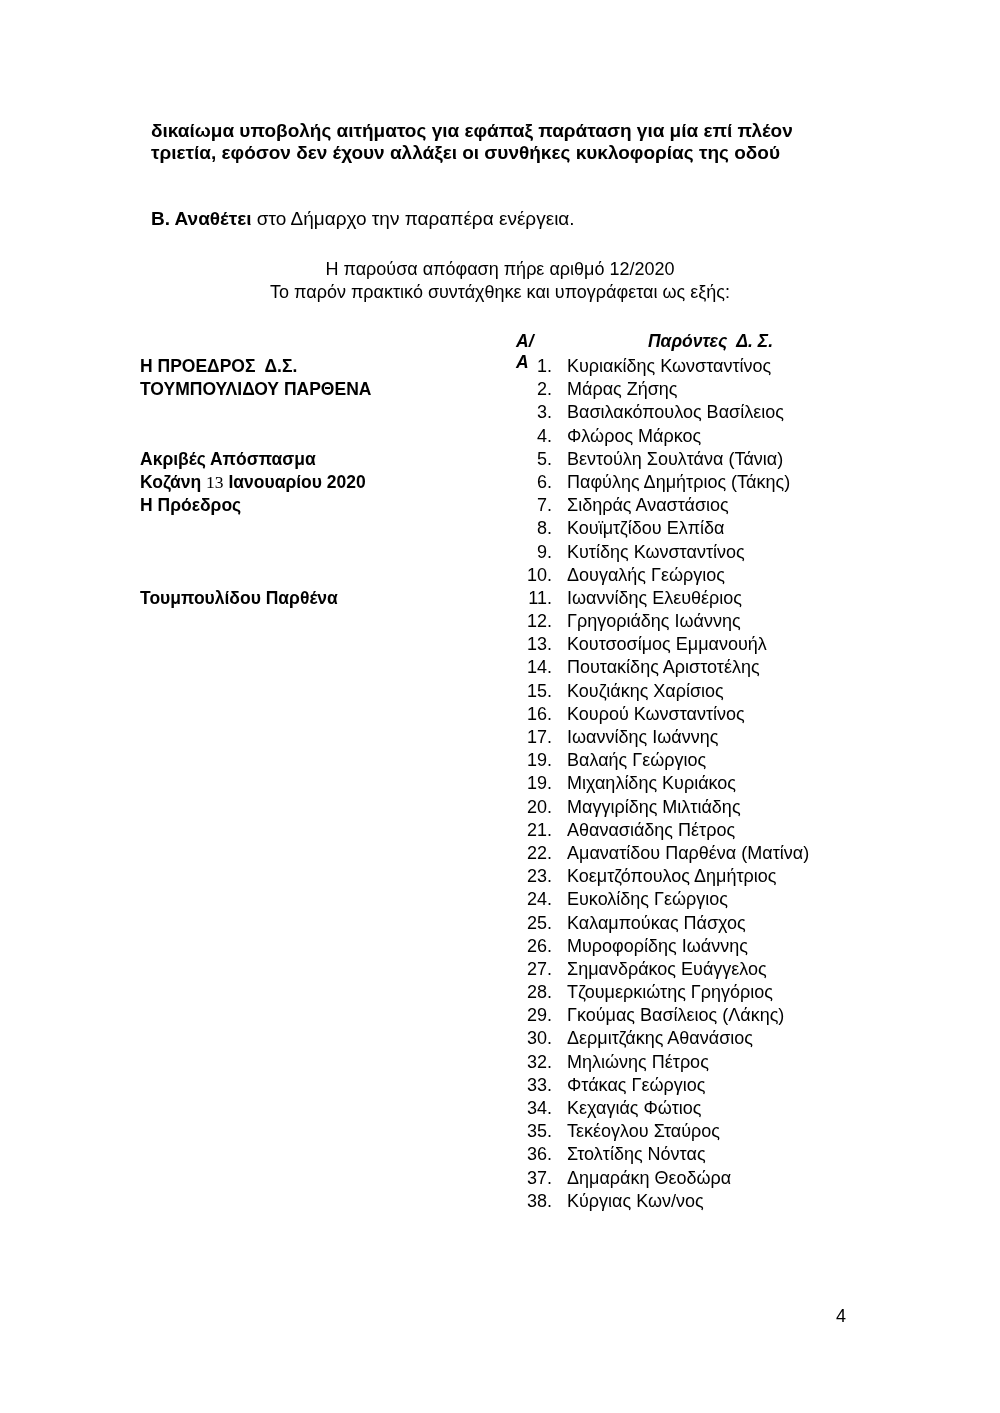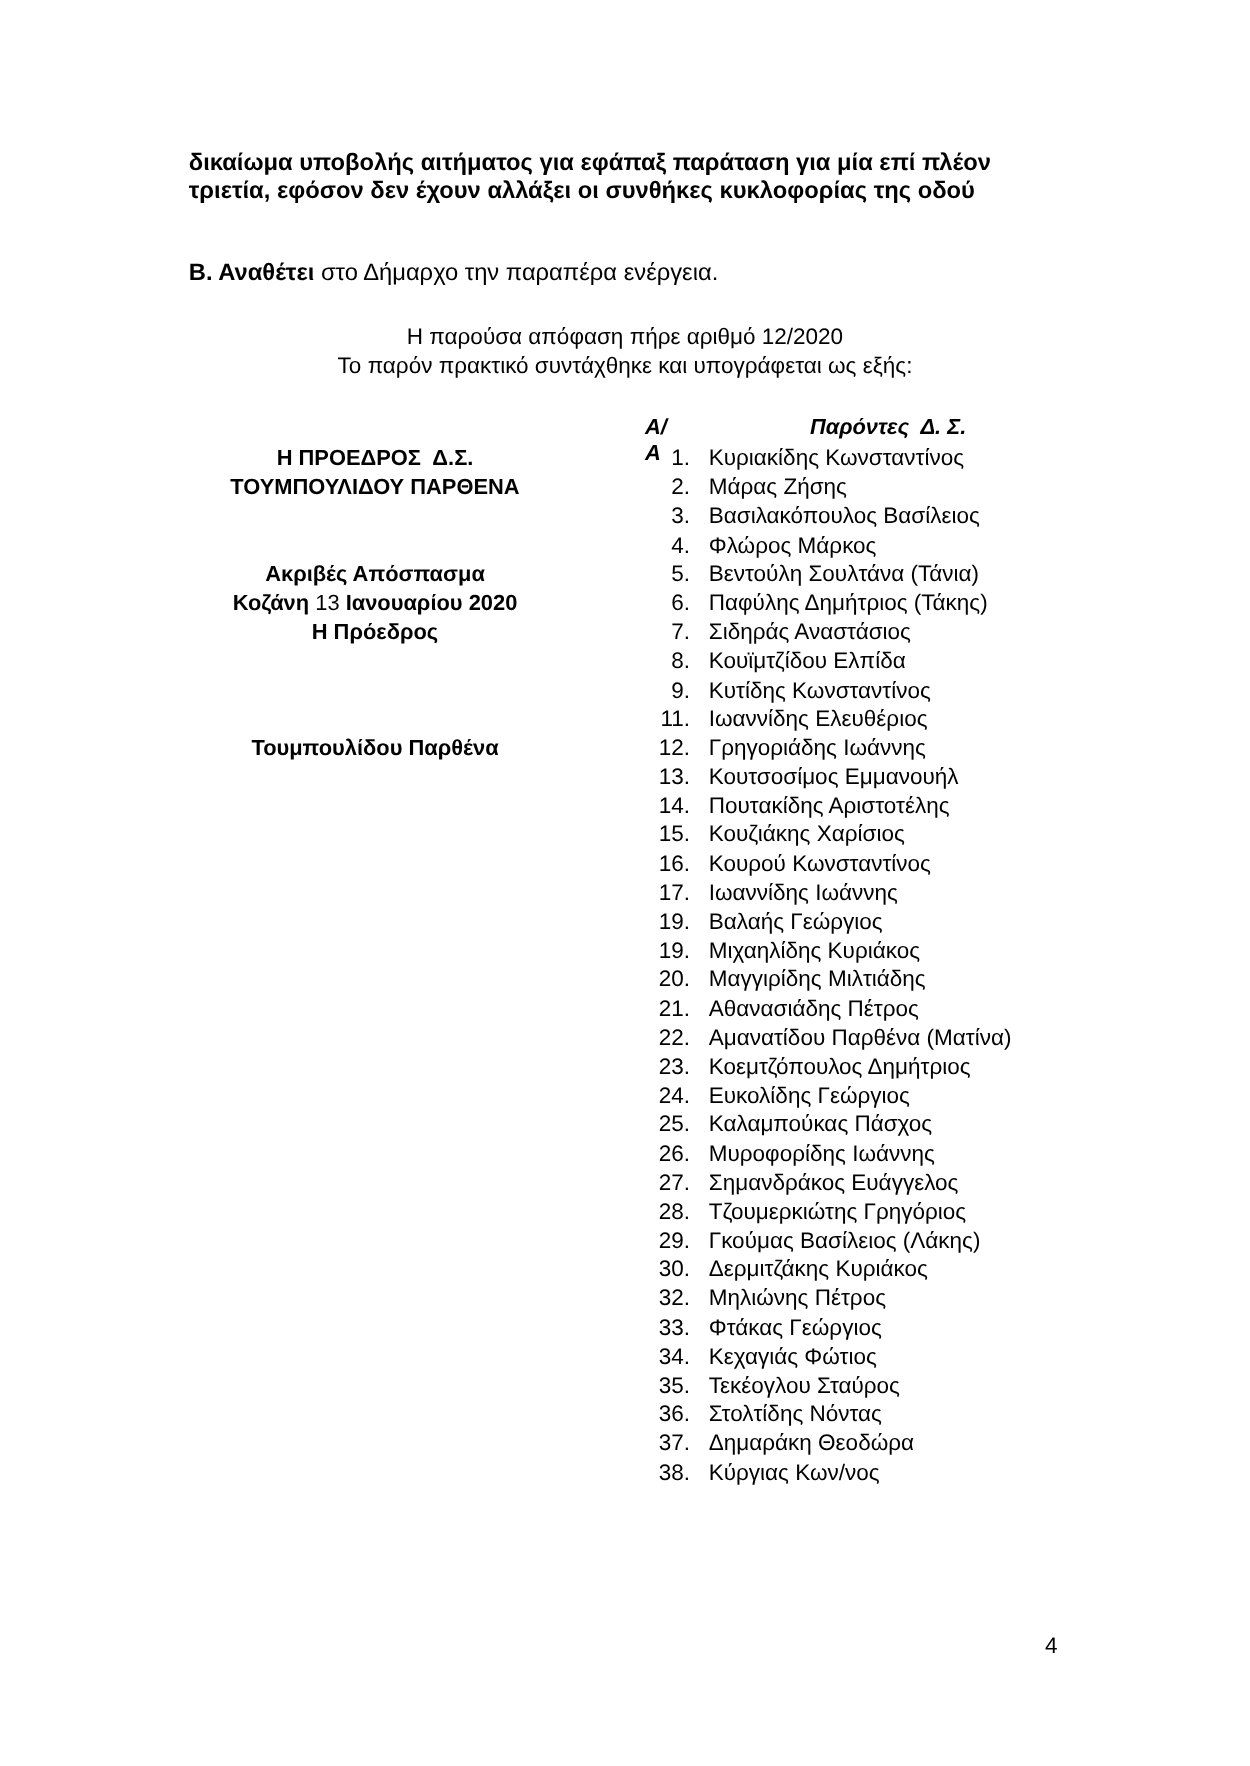--- a/index.html
+++ b/index.html
@@ -4,21 +4,21 @@
 <style>
   html, body { margin: 0; padding: 0; background: #ffffff; }
   body { width: 1000px; height: 1413px; position: relative; overflow: hidden;
          font-family: "Liberation Sans", sans-serif; color: #000; }
   .p { position: absolute; left: 151px; width: 700px; font-size: 19px; line-height: 22px; }
   .bold { font-weight: bold; }
   #intro { top: 120px; font-weight: bold; }
   #assign { top: 190px; margin-top: 18px; }
   .center-block { position: absolute; left: 200px; width: 600px; text-align: center; font-size: 18px; line-height: 23px; }
   #decision { top: 258px; }
-  #left-col { position: absolute; left: 140px; width: 320px; text-align: center; font-weight: bold; font-size: 17.5px; line-height: 23.2px; }
+  #left-col { position: absolute; left: 140px; width: 320px; text-align: left; font-weight: bold; font-size: 17.5px; line-height: 23.2px; }
   #president { top: 355px; }
   #list-head { position: absolute; top: 331px; left: 504px; font-style: italic; font-weight: bold; font-size: 17.5px; }
   #list-head .aa { position: absolute; left: 12px; }
   #list-head .pr { position: absolute; left: 144px; white-space: nowrap; }
   #attendees { position: absolute; top: 355px; left: 500px; width: 380px; margin: 0; padding: 0; list-style: none; }
   #attendees li { height: 23.2px; line-height: 23.2px; font-size: 18px; position: relative; white-space: nowrap; }
   #attendees .num { position: absolute; left: 0; width: 52px; text-align: right; }
   #attendees .name { position: absolute; left: 67px; }
   #page-number { position: absolute; top: 1306px; left: 836px; font-size: 18px; }
 </style>
@@ -41,21 +41,21 @@
 
 <div id="president" style="position:absolute;">
 </div>
 <div id="left-col" style="top:355px;">
   <div style="white-space:pre;">Η ΠΡΟΕΔΡΟΣ  Δ.Σ.</div>
   <div>ΤΟΥΜΠΟΥΛΙΔΟΥ ΠΑΡΘΕΝΑ</div>
 </div>
 
 <div id="left-col" style="top:448px;">
   <div>Ακριβές Απόσπασμα</div>
-  <div style="white-space:pre;"><span>Κοζάνη </span><span style="font-weight:normal;">13</span><span> Ιανουαρίου 2020</span></div>
+  <div style="white-space:pre;"><span>Κοζάνη </span><span style="font-weight:normal;font-family:Liberation Serif, serif;">13</span><span> Ιανουαρίου 2020</span></div>
   <div>Η Πρόεδρος</div>
 </div>
 
 <div id="left-col" style="top:587px;">
   <div>Τουμπουλίδου Παρθένα</div>
 </div>
 
 <div id="list-head">
   <span class="aa">Α/Α</span>
   <span class="pr" style="white-space:pre;">Παρόντες  Δ. Σ.</span>
@@ -92,20 +92,24 @@
     </li>
     <li>
       <span class="num">8.</span>
       <span class="name">Κουϊμτζίδου Ελπίδα</span>
     </li>
     <li>
       <span class="num">9.</span>
       <span class="name">Κυτίδης Κωνσταντίνος</span>
     </li>
     <li>
+      <span class="num">10.</span>
+      <span class="name">Δουγαλής Γεώργιος</span>
+    </li>
+    <li>
       <span class="num">11.</span>
       <span class="name">Ιωαννίδης Ελευθέριος</span>
     </li>
     <li>
       <span class="num">12.</span>
       <span class="name">Γρηγοριάδης Ιωάννης</span>
     </li>
     <li>
       <span class="num">13.</span>
       <span class="name">Κουτσοσίμος Εμμανουήλ</span>
@@ -169,21 +173,21 @@
     <li>
       <span class="num">28.</span>
       <span class="name">Τζουμερκιώτης Γρηγόριος</span>
     </li>
     <li>
       <span class="num">29.</span>
       <span class="name">Γκούμας Βασίλειος (Λάκης)</span>
     </li>
     <li>
       <span class="num">30.</span>
-      <span class="name">Δερμιτζάκης Κυριάκος</span>
+      <span class="name">Δερμιτζάκης Αθανάσιος</span>
     </li>
     <li>
       <span class="num">32.</span>
       <span class="name">Μηλιώνης Πέτρος</span>
     </li>
     <li>
       <span class="num">33.</span>
       <span class="name">Φτάκας Γεώργιος</span>
     </li>
     <li>

